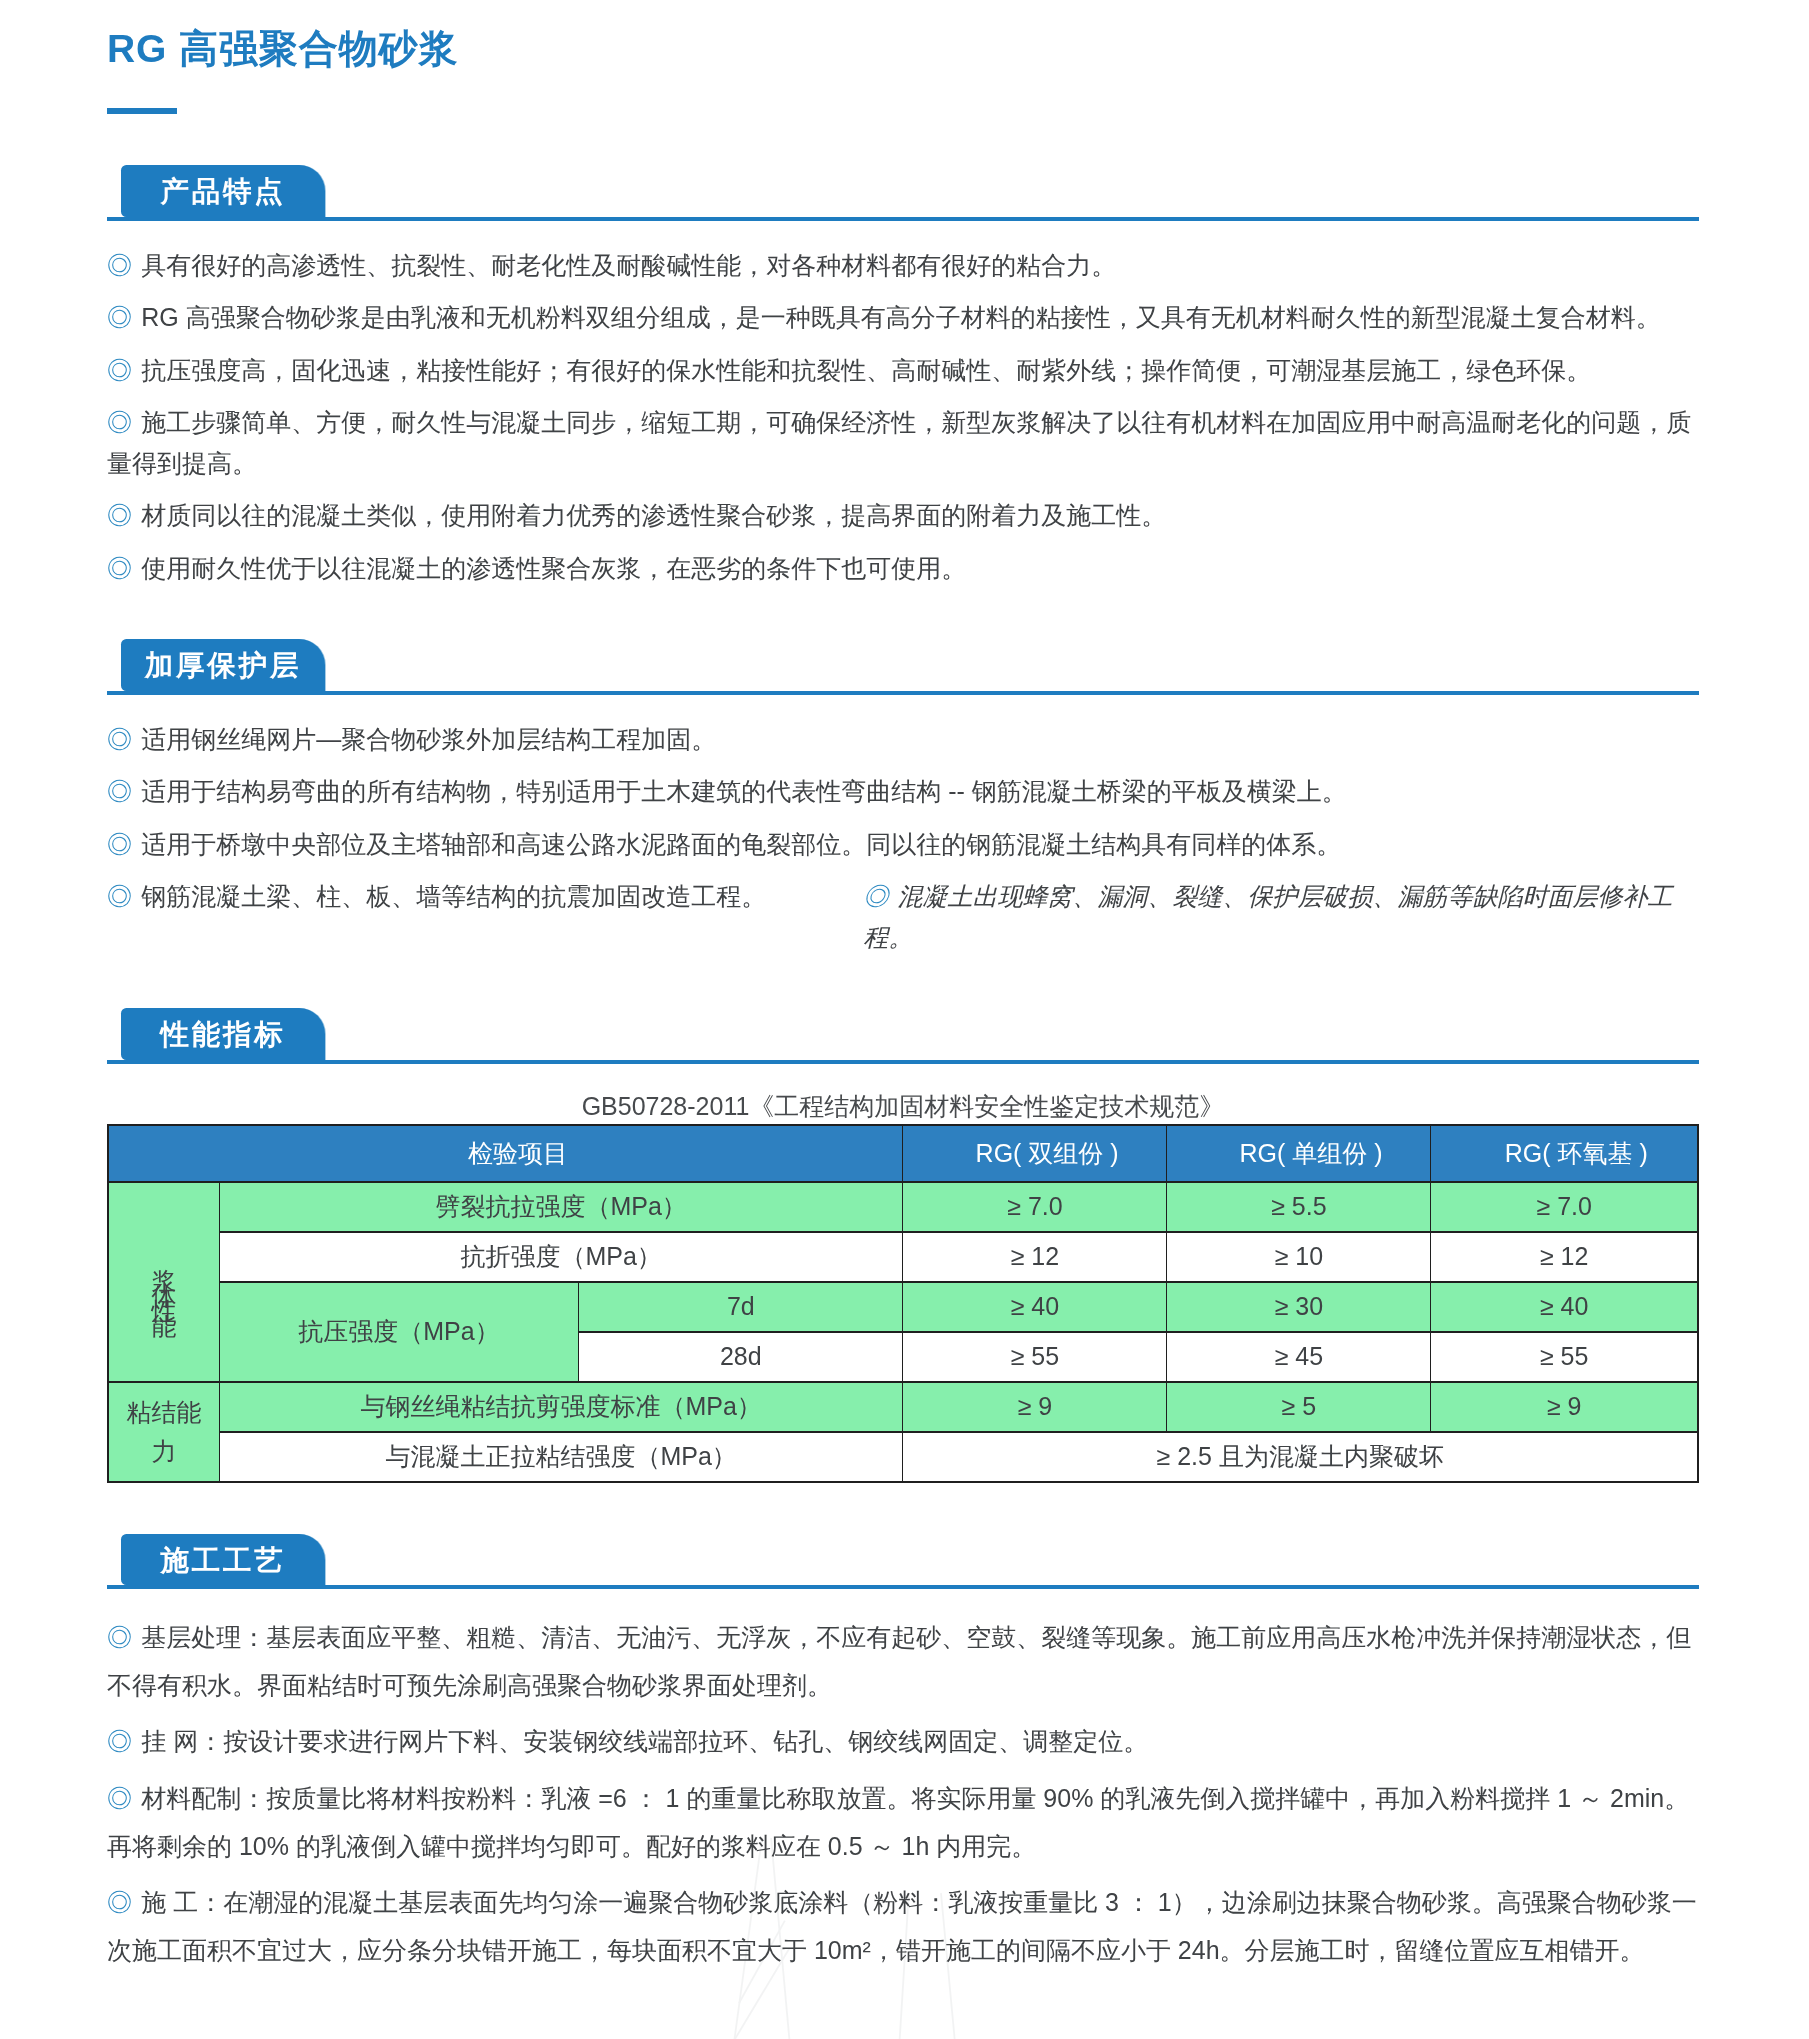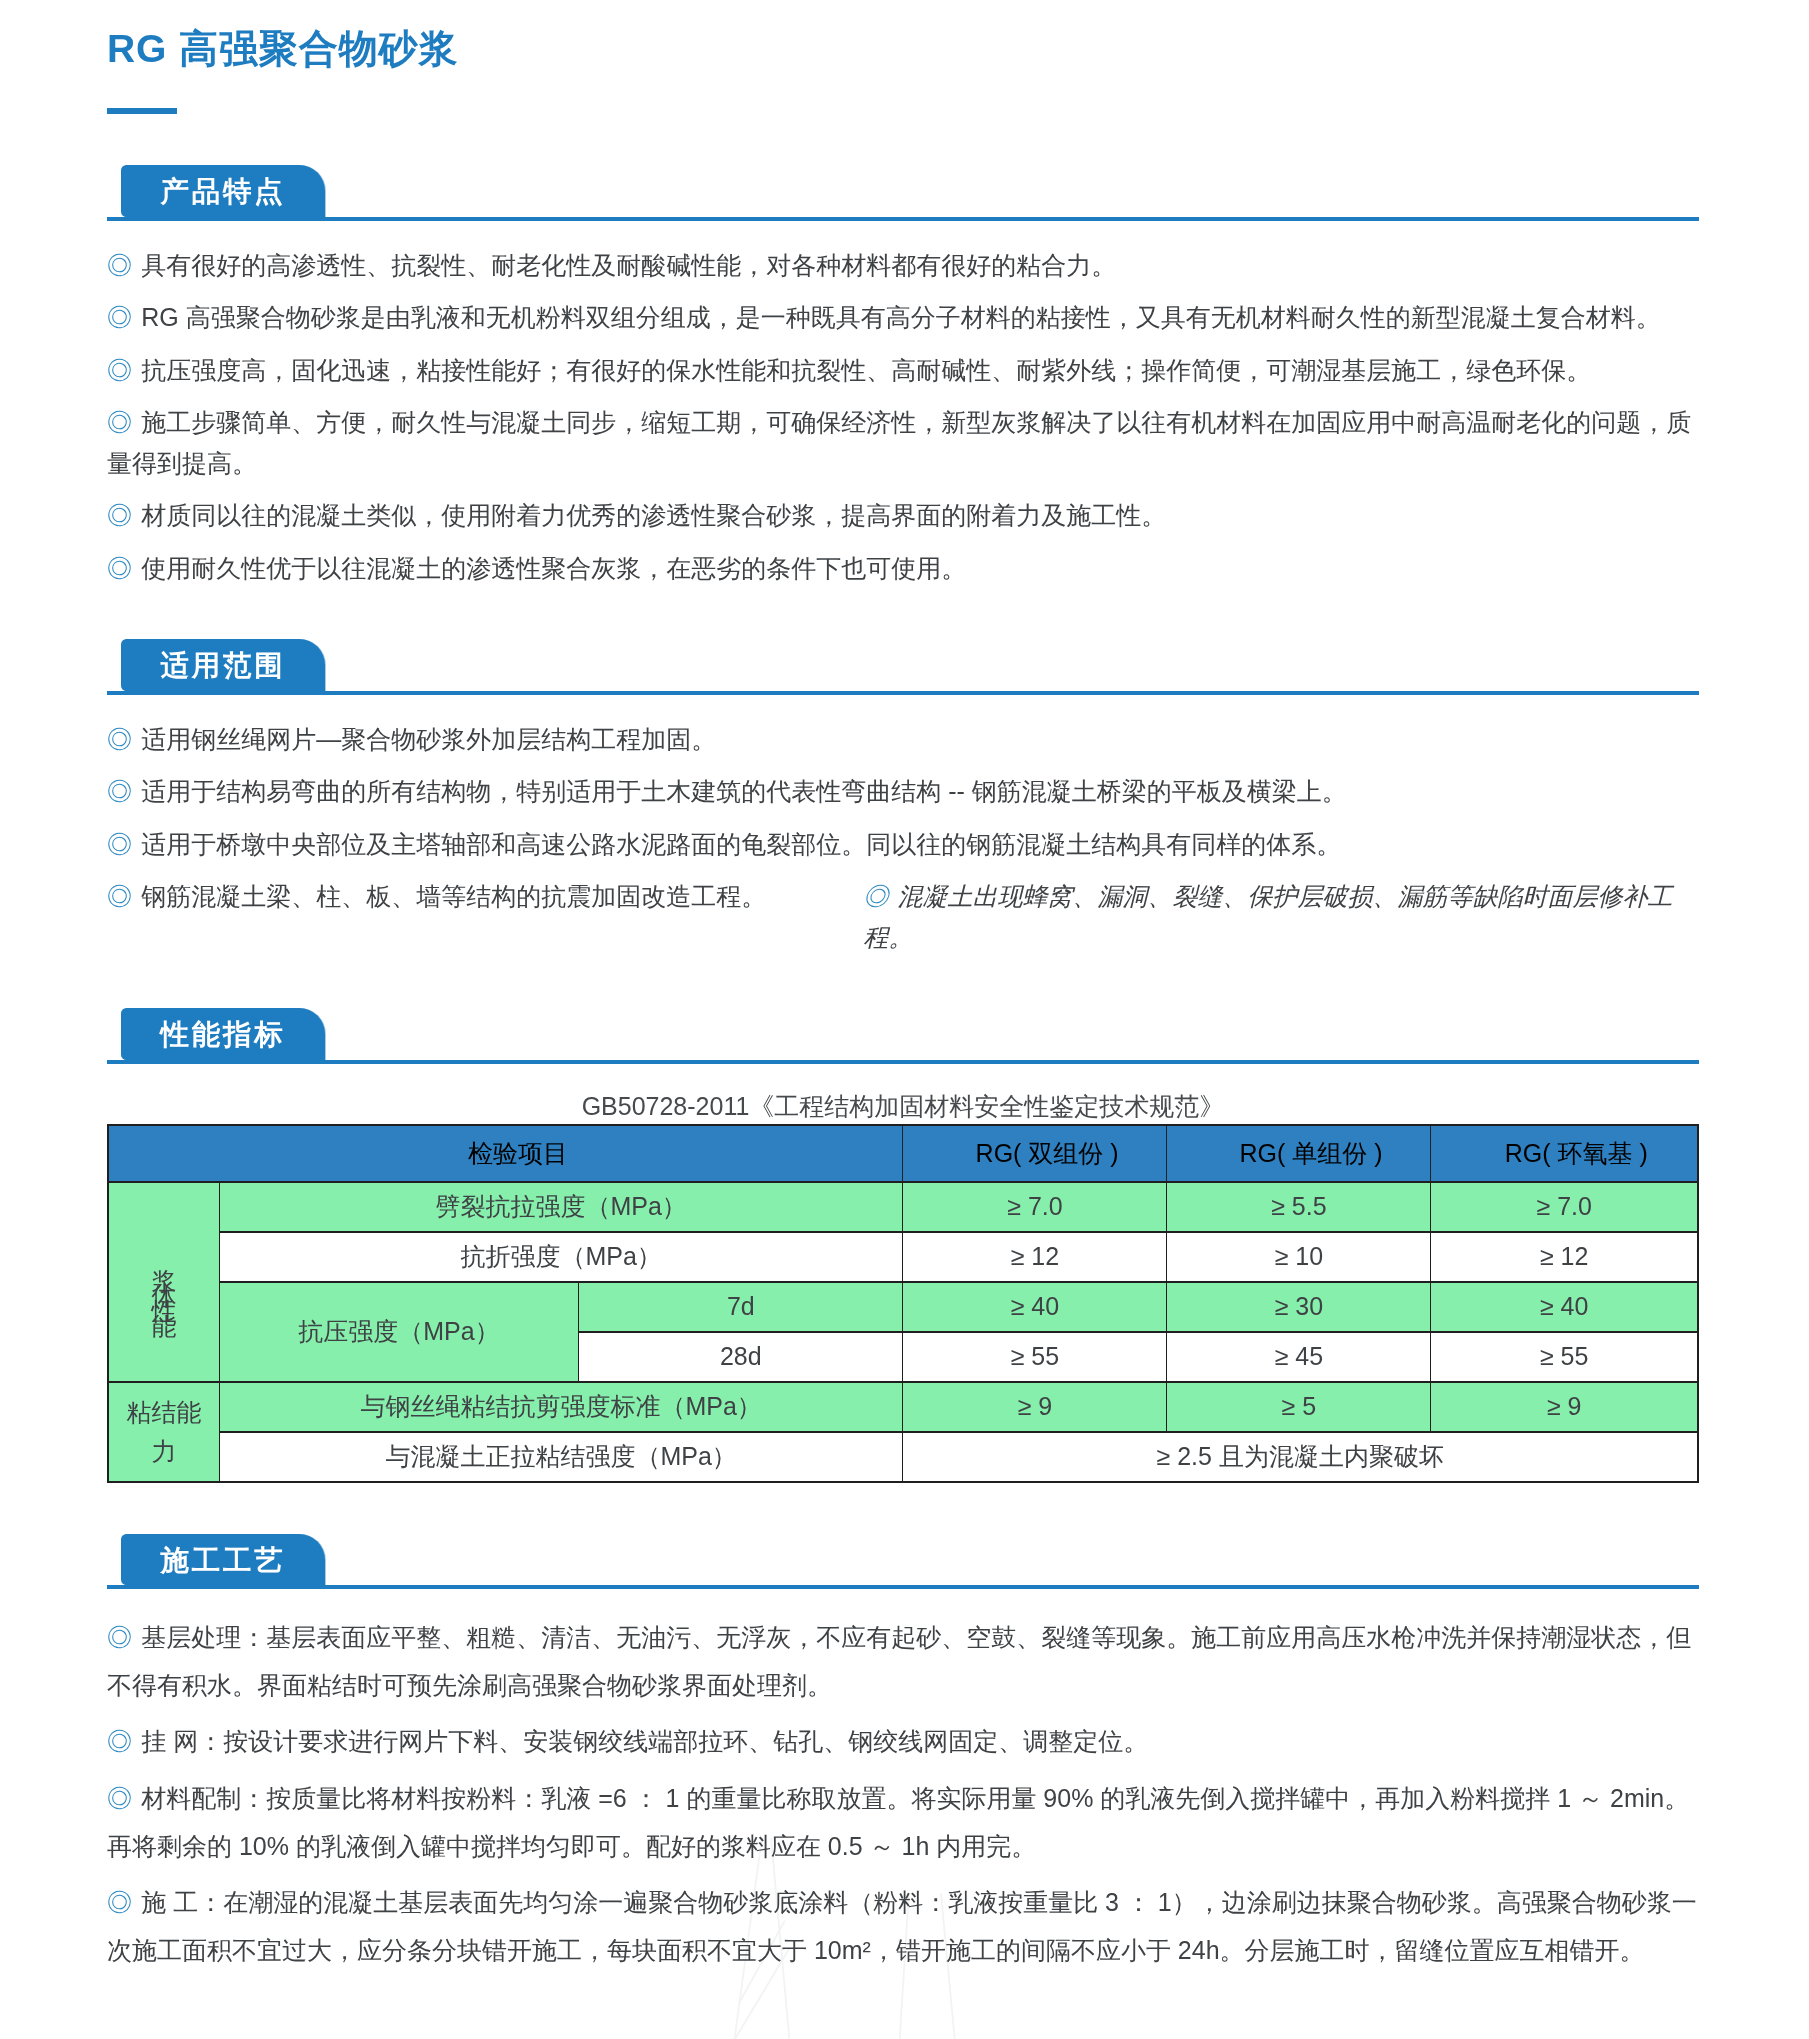--- a/index.html
+++ b/index.html
@@ -34,21 +34,21 @@
   .tbl-caption{
     text-align:center;font-size:25px;color:#474a4d;margin:26px 0 1px 0;
   }
   table.perf{width:100%;border-collapse:collapse;table-layout:fixed;}
   table.perf th,table.perf td{
     border:1.8px solid #1f1f1f;border-top-width:2.8px;border-bottom-width:2.8px;
     text-align:center;vertical-align:middle;font-size:25px;font-weight:normal;
     padding:0 3.7px;overflow:hidden;
   }
   table.perf{border:2.8px solid #1f1f1f;}
-  table.perf thead th{background:#2e80c0;color:#000000;height:55px;padding-left:28px;}
+  table.perf thead th{background:#2e80c0;color:#ffffff;height:55px;padding-left:28px;}
   table.perf td{height:48px;}
   td.g{background:#86efac;}
   td.w{background:#ffffff;}
   .vert{
     writing-mode:vertical-lr;text-orientation:upright;letter-spacing:14.7px;
     display:inline-block;line-height:1;
   }
   .bond-label{display:inline-block;width:79px;line-height:1.55;}
 
   .watermark{
@@ -78,21 +78,21 @@
   <div class="bullets">
     <p class="bl"><span class="bic">◎</span><span>具有很好的高渗透性、抗裂性、耐老化性及耐酸碱性能，对各种材料都有很好的粘合力。</span></p>
     <p class="bl"><span class="bic">◎</span><span>RG 高强聚合物砂浆是由乳液和无机粉料双组分组成，是一种既具有高分子材料的粘接性，又具有无机材料耐久性的新型混凝土复合材料。</span></p>
     <p class="bl"><span class="bic">◎</span><span>抗压强度高，固化迅速，粘接性能好；有很好的保水性能和抗裂性、高耐碱性、耐紫外线；操作简便，可潮湿基层施工，绿色环保。</span></p>
     <p class="bl"><span class="bic">◎</span><span>施工步骤简单、方便，耐久性与混凝土同步，缩短工期，可确保经济性，新型灰浆解决了以往有机材料在加固应用中耐高温耐老化的问题，质量得到提高。</span></p>
     <p class="bl"><span class="bic">◎</span><span>材质同以往的混凝土类似，使用附着力优秀的渗透性聚合砂浆，提高界面的附着力及施工性。</span></p>
     <p class="bl"><span class="bic">◎</span><span>使用耐久性优于以往混凝土的渗透性聚合灰浆，在恶劣的条件下也可使用。</span></p>
   </div>
 
   <div class="sec-head">
-    <span class="badge">适用范围</span>
+    <span class="badge">加厚保护层</span>
   </div>
   <div class="bullets">
     <p class="bl"><span class="bic">◎</span><span>适用钢丝绳网片—聚合物砂浆外加层结构工程加固。</span></p>
     <p class="bl"><span class="bic">◎</span><span>适用于结构易弯曲的所有结构物，特别适用于土木建筑的代表性弯曲结构 -- 钢筋混凝土桥梁的平板及横梁上。</span></p>
     <p class="bl"><span class="bic">◎</span><span>适用于桥墩中央部位及主塔轴部和高速公路水泥路面的龟裂部位。同以往的钢筋混凝土结构具有同样的体系。</span></p>
     <p class="bl pair-row">
       <span class="pair-left"><span class="bic">◎</span><span>钢筋混凝土梁、柱、板、墙等结构的抗震加固改造工程。</span></span>
       <span class="pair-right"><span class="bic">◎</span><span>混凝土出现蜂窝、漏洞、裂缝、保护层破损、漏筋等缺陷时面层修补工程。</span></span>
     </p>
   </div>

